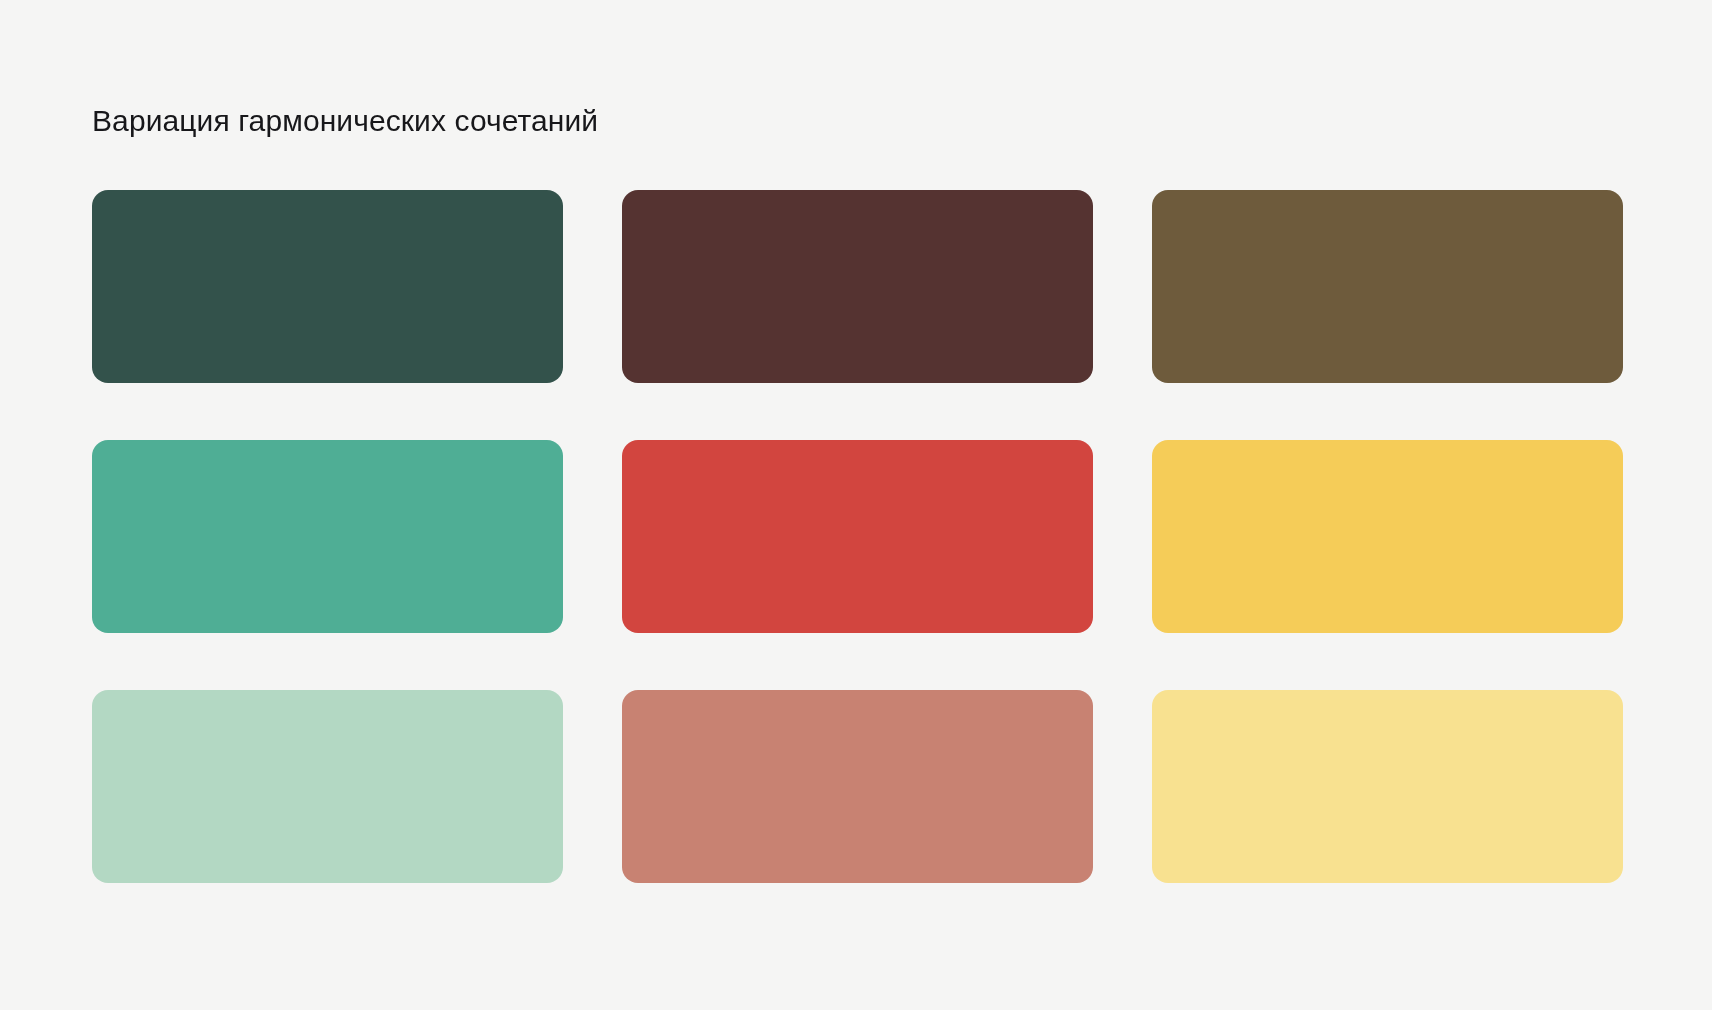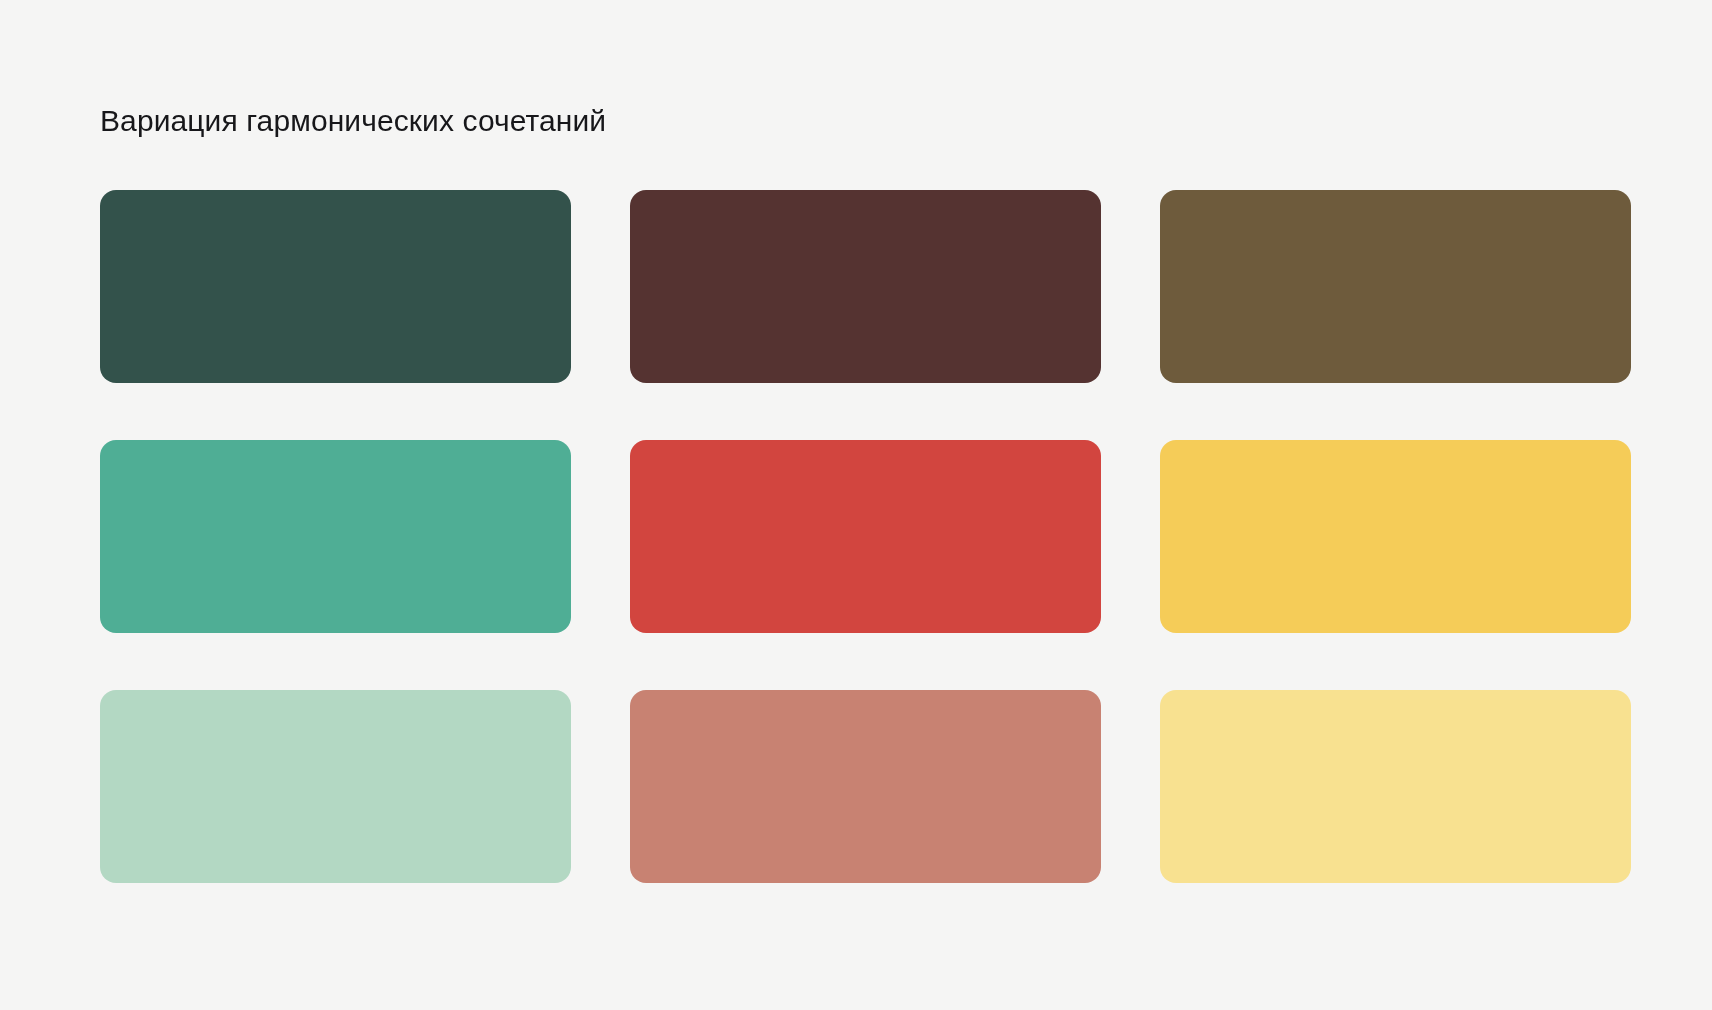--- a/index.html
+++ b/index.html
@@ -1,16 +1,16 @@
 <!DOCTYPE html>
 <html lang="ru"><head>
 <meta charset="utf-8">
 <title>Вариация гармонических сочетаний</title>
 <style>
-  * { box-sizing: border-box; padding-left: 8px; }
+  * { box-sizing: border-box; }
   html, body {
     margin: 0;
     padding: 0;
   }
   body {
     width: 1712px;
     height: 1010px;
     background: #f5f5f4;
     font-family: "Liberation Sans", "DejaVu Sans", sans-serif;
     overflow: hidden;

